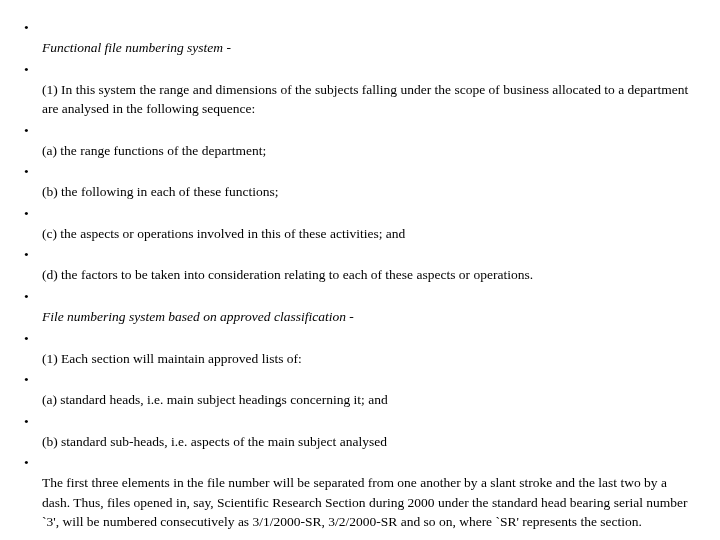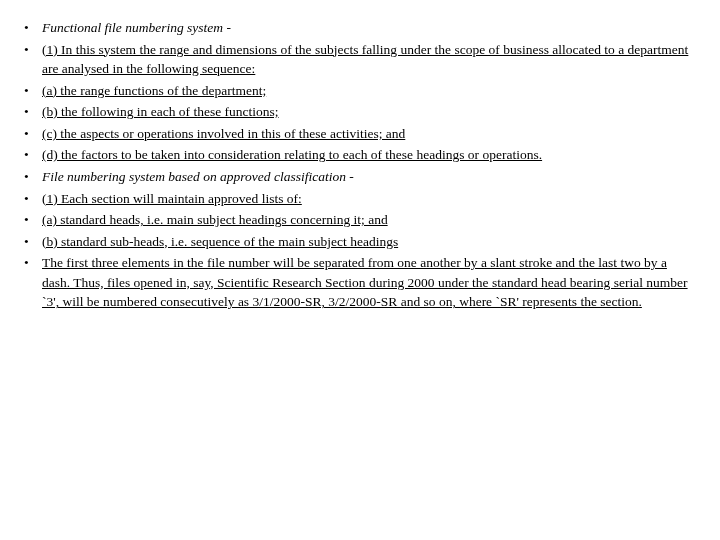--- a/index.html
+++ b/index.html
@@ -40,29 +40,29 @@
     .bullet-symbol {
       min-width: 22px;
       padding-left: 4px;
       flex-shrink: 0;
       font-size: 13.5px;
       line-height: 1.45;
     }
 
     .bullet-text {
       flex: 1;
+      margin-top: 20px;
     }
 
     .italic-text {
       font-style: italic;
     }
 
     .normal-text {
       font-style: normal;
-      text-decoration: underline;
     }
   </style>
 </head>
 <body>
 
 <div class="page-container">
   <ul class="bullet-list" id="bullet-list">
   <li>
         <span class="bullet-symbol">•</span>
         <span class="bullet-text italic-text">Functional file numbering system -</span>
@@ -78,36 +78,36 @@
       <li>
         <span class="bullet-symbol">•</span>
         <span class="bullet-text normal-text">(b)  the following in each of these functions;</span>
       </li>
       <li>
         <span class="bullet-symbol">•</span>
         <span class="bullet-text normal-text">(c)  the aspects or operations involved in this of these activities; and</span>
       </li>
       <li>
         <span class="bullet-symbol">•</span>
-        <span class="bullet-text normal-text">(d)  the factors to be taken into consideration relating to each of these headings or operations.</span>
+        <span class="bullet-text normal-text">(d)  the factors to be taken into consideration relating to each of these aspects or operations.</span>
       </li>
       <li>
         <span class="bullet-symbol">•</span>
         <span class="bullet-text italic-text">File numbering system based on approved classification -</span>
       </li>
       <li>
         <span class="bullet-symbol">•</span>
         <span class="bullet-text normal-text">(1)  Each section will maintain approved lists of:</span>
       </li>
       <li>
         <span class="bullet-symbol">•</span>
         <span class="bullet-text normal-text">(a)  standard heads, i.e. main subject headings concerning it; and</span>
       </li>
       <li>
         <span class="bullet-symbol">•</span>
-        <span class="bullet-text normal-text">(b)  standard sub-heads, i.e. sequence of the main subject headings</span>
+        <span class="bullet-text normal-text">(b)  standard sub-heads, i.e. aspects of the main subject analysed</span>
       </li>
       <li>
         <span class="bullet-symbol">•</span>
         <span class="bullet-text normal-text">The first three elements in the file number will be separated from one another by a slant stroke and the last two by a dash. Thus, files opened in, say, Scientific Research Section during 2000 under the standard head bearing serial number `3', will be numbered consecutively as 3/1/2000-SR, 3/2/2000-SR and so on, where `SR' represents the section.</span>
       </li>
     </ul>
 </div>
 
 </body></html>

